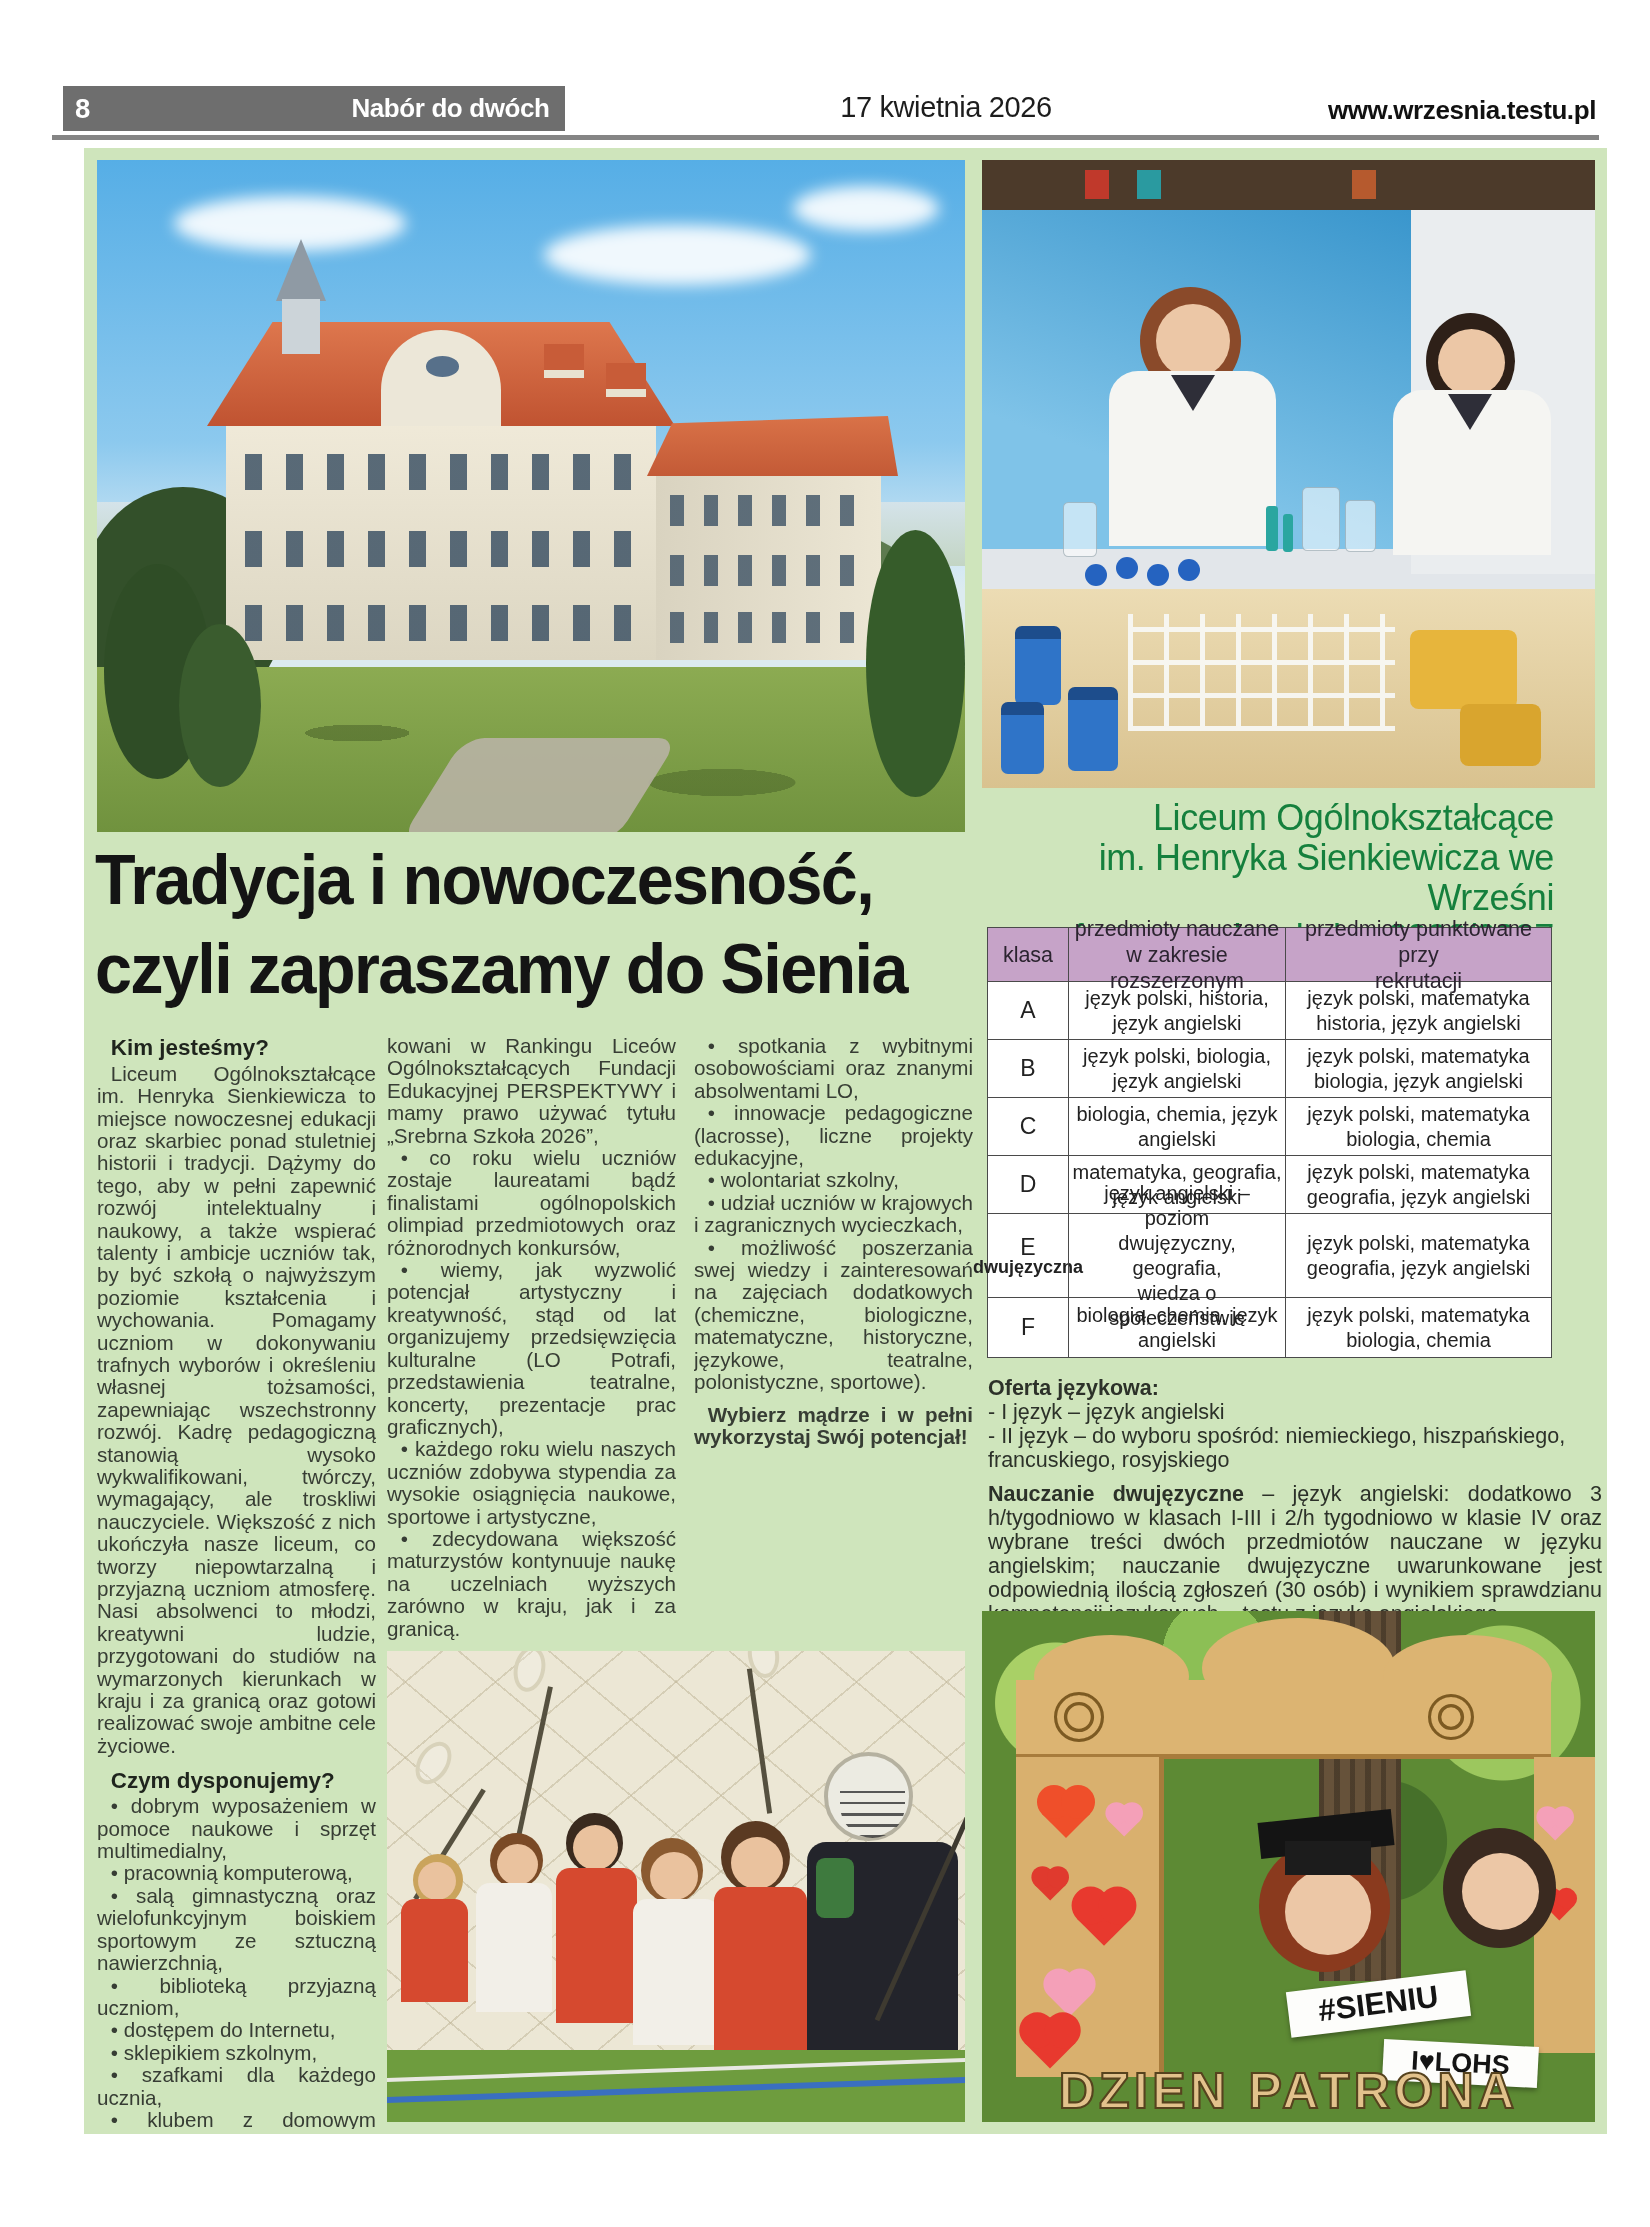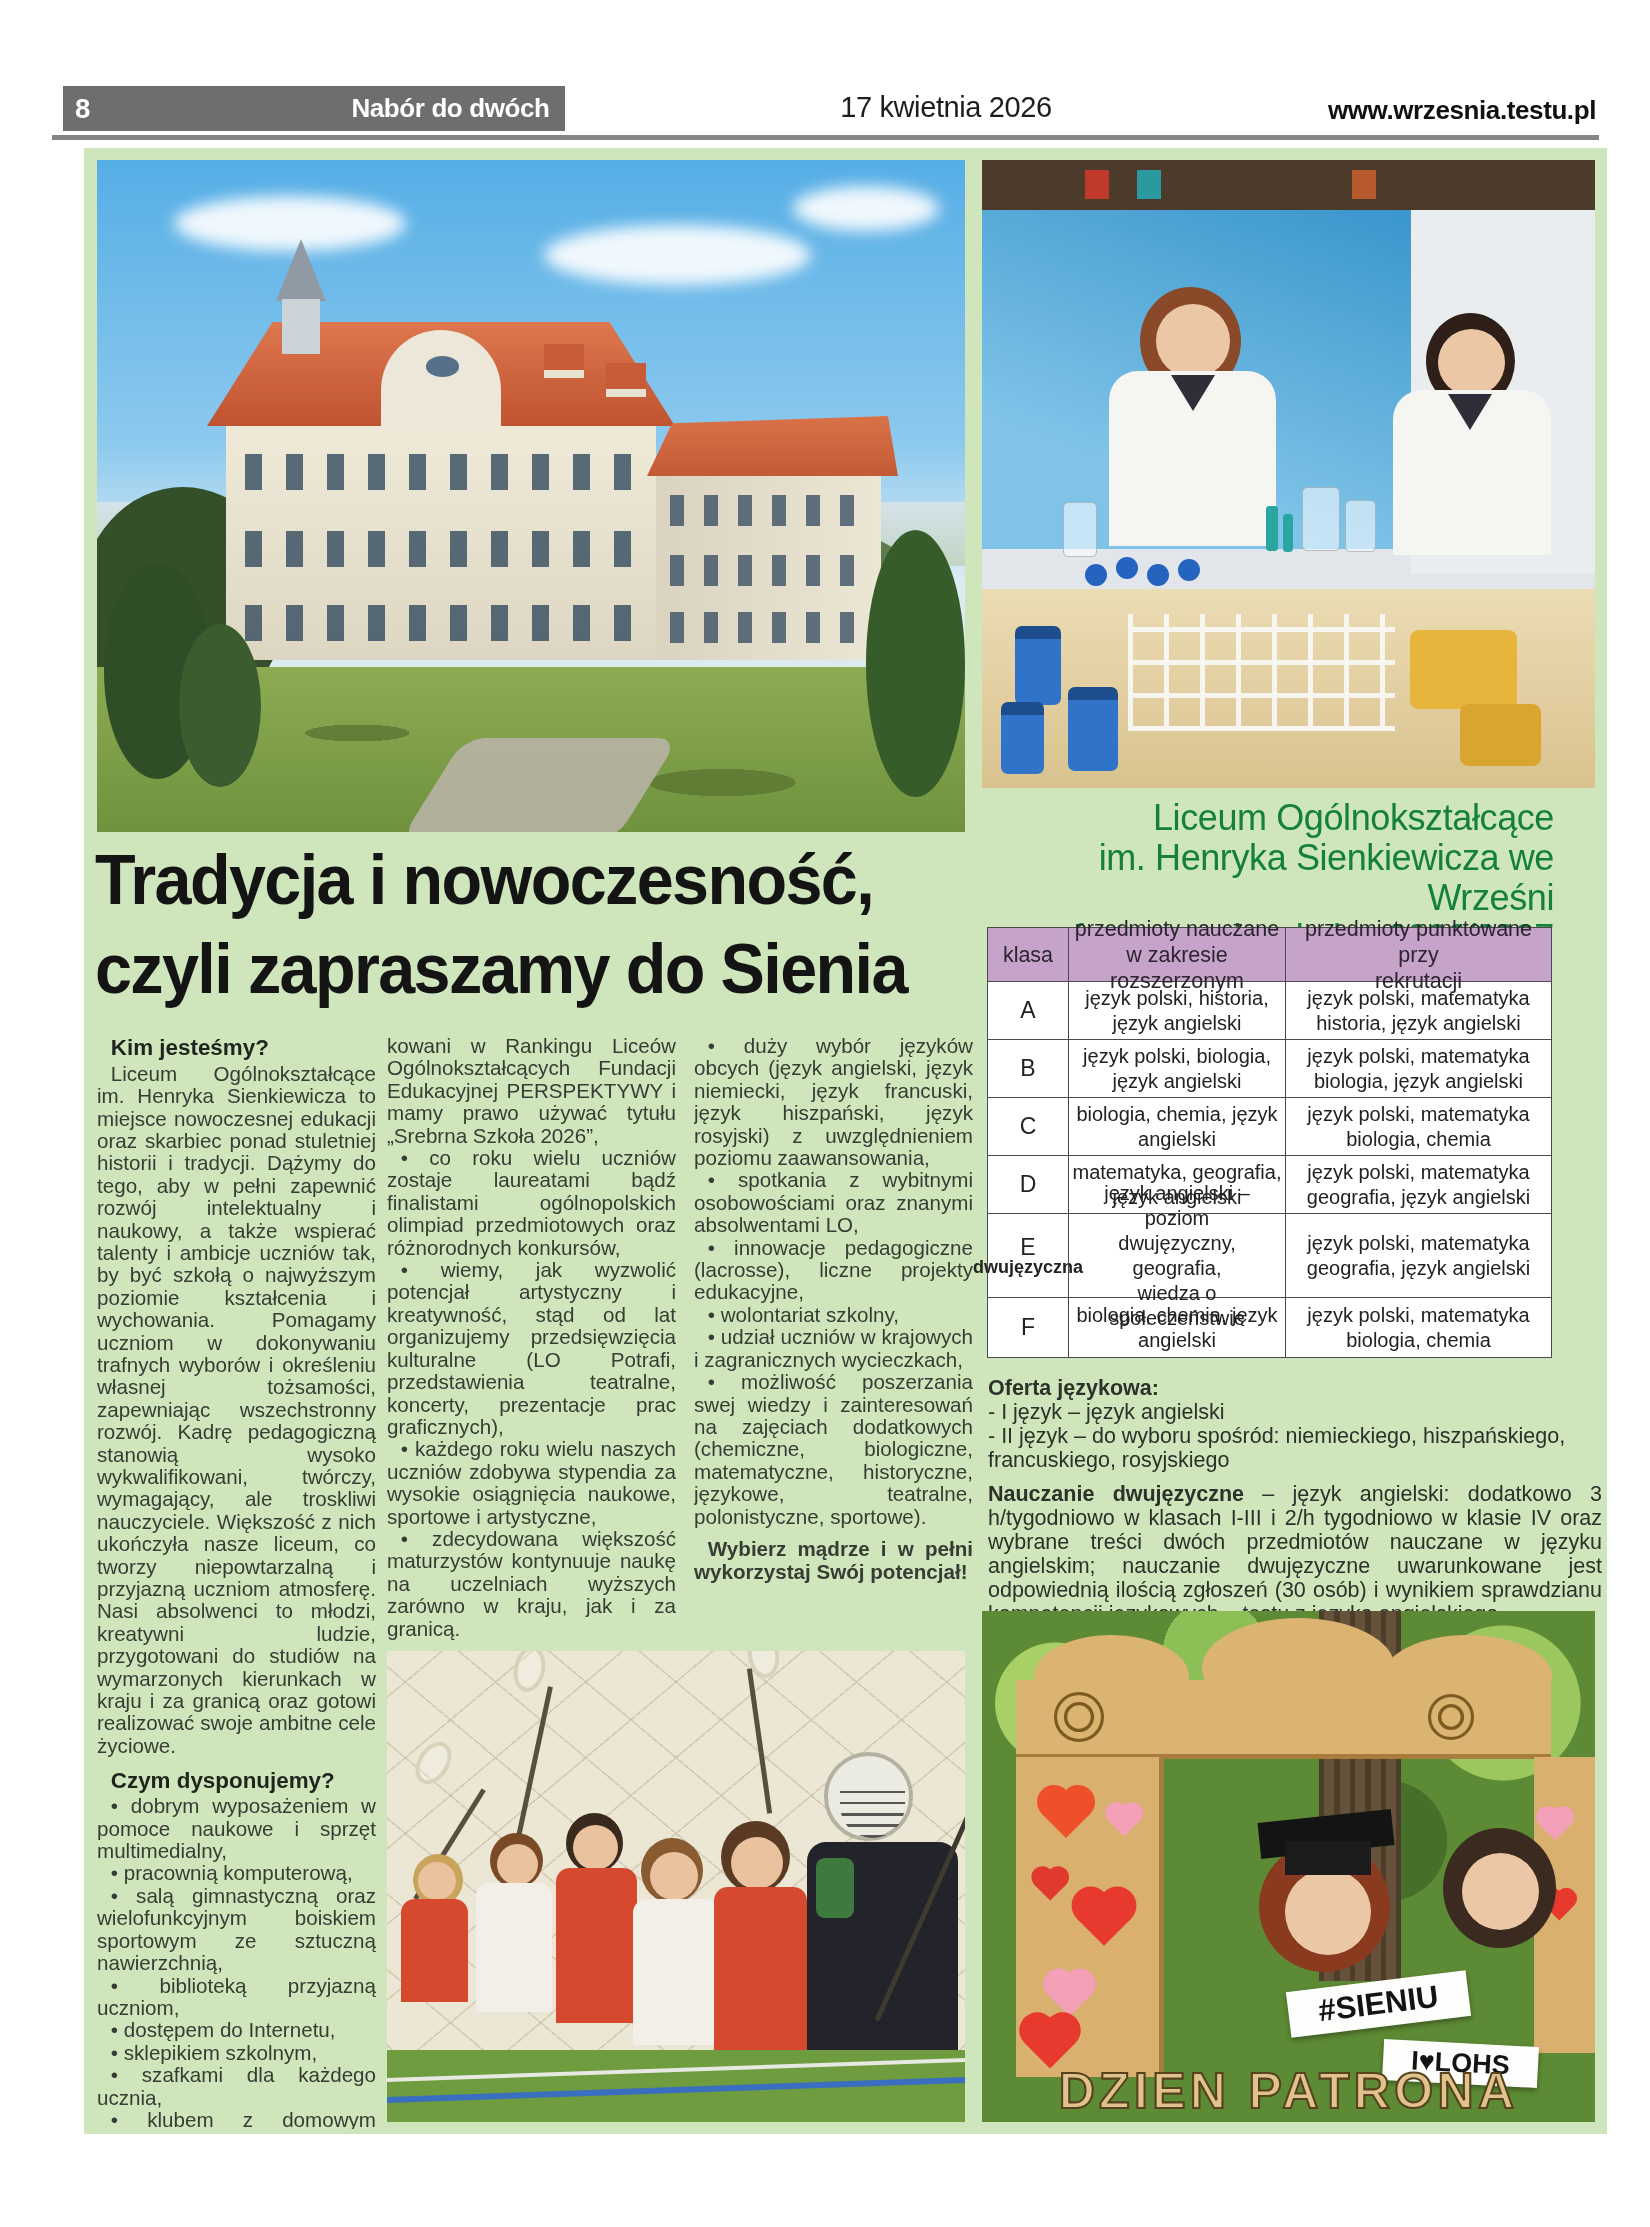--- a/index.html
+++ b/index.html
@@ -291,21 +291,20 @@
     <div class="col col2">
       <p class="noind">kowani w Rankingu Liceów Ogólnokształcących Fundacji Edukacyjnej PERSPEKTYWY i mamy prawo używać tytułu „Srebrna Szkoła 2026”,</p>
       <p>• co roku wielu uczniów zostaje laureatami bądź finalistami ogólnopolskich olimpiad przedmiotowych oraz różnorodnych konkursów,</p>
       <p>• wiemy, jak wyzwolić potencjał artystyczny i kreatywność, stąd od lat organizujemy przedsięwzięcia kulturalne (LO Potrafi, przedstawienia teatralne, koncerty, prezentacje prac graficznych),</p>
       <p>• każdego roku wielu naszych uczniów zdobywa stypendia za wysokie osiągnięcia naukowe, sportowe i artystyczne,</p>
       <p>• zdecydowana większość maturzystów kontynuuje naukę na uczelniach wyższych zarówno w kraju, jak i za granicą.</p>
 
     </div>
 
     <div class="col col3">
-      <p>• duży wybór języków obcych (język angielski, język niemiecki, język francuski, język hiszpański, język rosyjski) z uwzględnieniem poziomu zaawansowania,</p>
       <p>• spotkania z wybitnymi osobowościami oraz znanymi absolwentami LO,</p>
       <p>• innowacje pedagogiczne (lacrosse), liczne projekty edukacyjne,</p>
       <p>• wolontariat szkolny,</p>
       <p>• udział uczniów w krajowych i zagranicznych wycieczkach,</p>
       <p>• możliwość poszerzania swej wiedzy i zainteresowań na zajęciach dodatkowych (chemiczne, biologiczne, matematyczne, historyczne, językowe, teatralne, polonistyczne, sportowe).</p>
       <p class="closing">Wybierz mądrze i w pełni wykorzystaj Swój potencjał!</p>
     </div>
 
     <div class="offerhead pre">Liceum Ogólnokształcące
 im. Henryka Sienkiewicza we Wrześni

